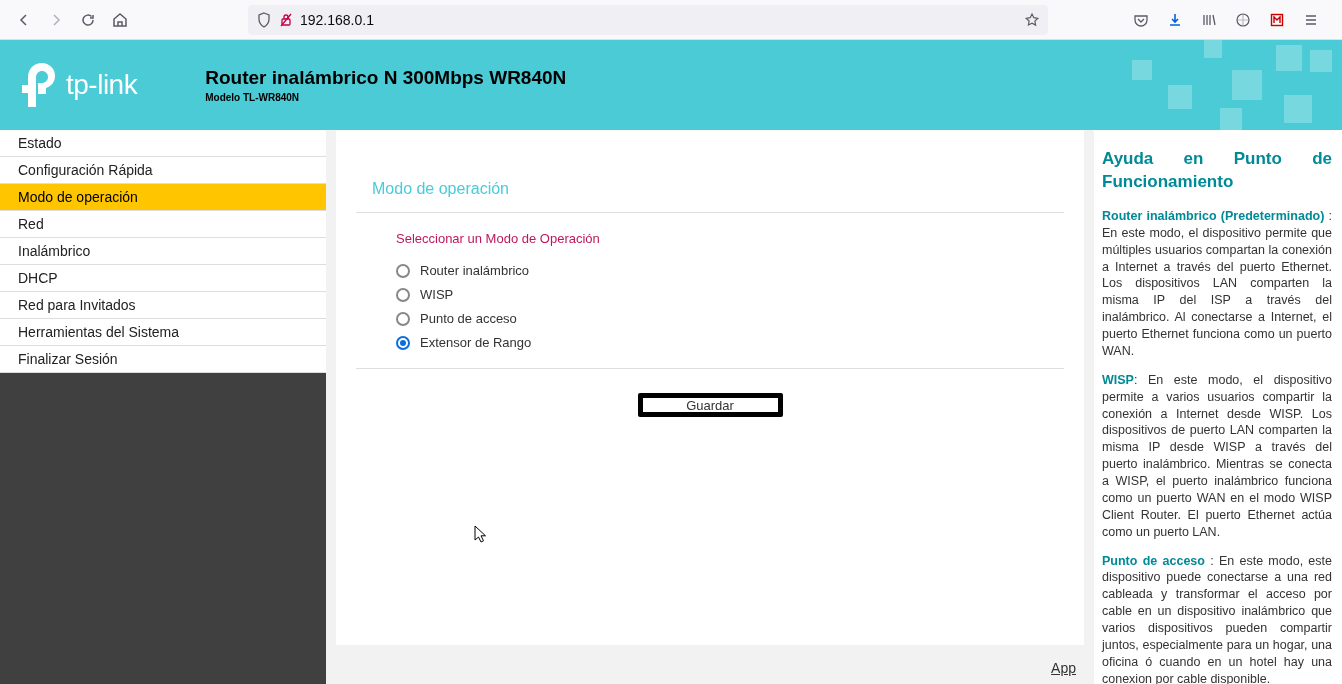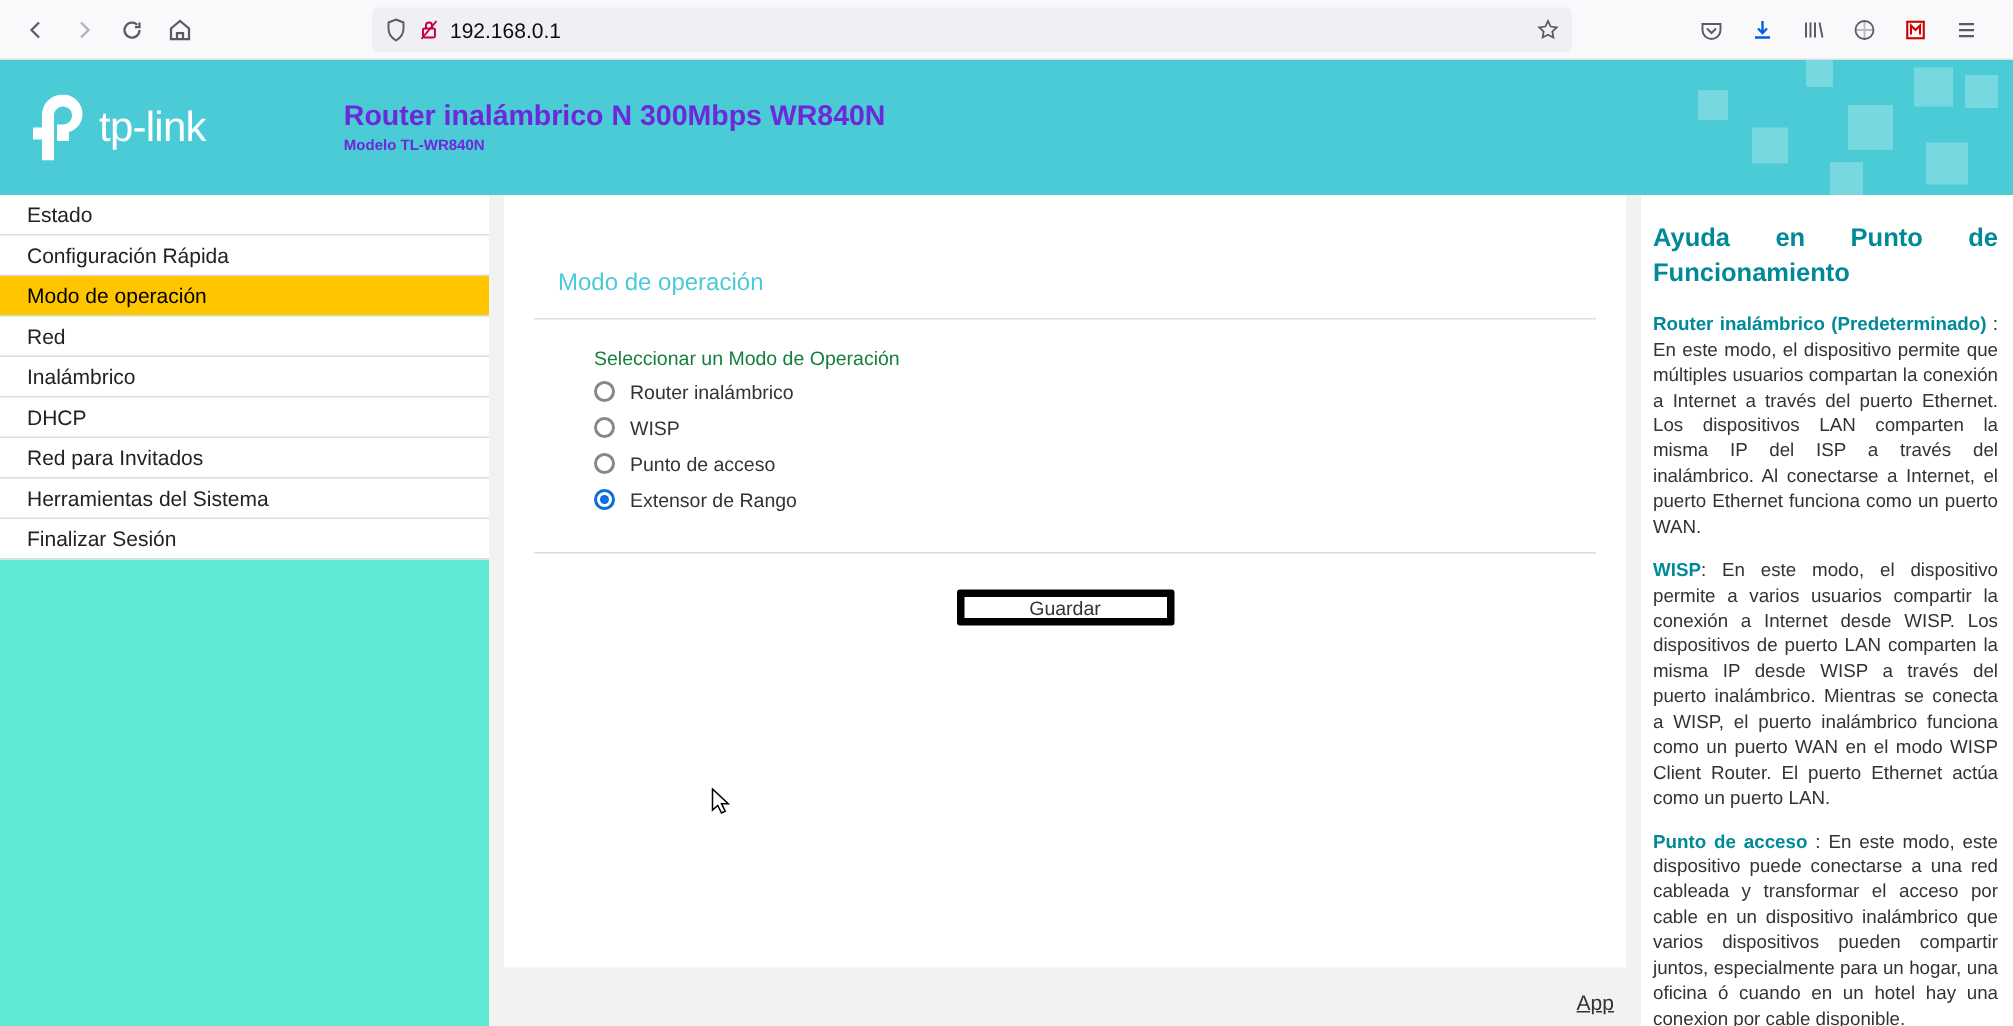--- a/index.html
+++ b/index.html
@@ -17,41 +17,41 @@
 .bb-spacer { flex:1; }
 .bb-right { display:flex; align-items:center; gap:4px; margin-right:6px; }
 .bb-right .bb-btn { width:30px; }
 .dl-icon { color:#0060df; }
 
 
 .header { height:90px; background:#4acbd6; display:flex; align-items:center; padding-left:22px; position:relative; overflow:hidden; }
 .logo { display:flex; align-items:center; gap:8px; }
 .logo-mark { width:36px; height:44px; position:relative; }
 .logo-text { color:#fff; font-size:28px; font-weight:500; letter-spacing:-0.5px;text-align:center; }
-.header-titles { margin-left:92px; color:#6d28d9; }
+.header-titles { margin-left:68px; color:#000000; }
 .header-title { font-size:19px; font-weight:700; }
 .header-sub { font-size:10px; font-weight:700; margin-top:3px; }
 .header-deco { position:absolute; right:0; top:0; width:280px; height:90px; opacity:0.25; }
 .header-deco span { position:absolute; background:#fff; }
 
 
 .page { display:flex; height:calc(684px - 40px - 90px); }
 
 
-.sidebar { width:326px; background:#5eead4; flex-shrink:0; }
+.sidebar { width:326px; background:#404040; flex-shrink:0; }
 .nav-item { background:#fff; border-bottom:1px solid #ddd; padding:5px 18px; font-size:14px; color:#222; cursor:pointer; }
 .nav-item.active { background:#ffc600; color:#000; }
 
 
 .main { flex:1; background:#f2f2f2; padding:0 10px 0 10px; position:relative; }
 .card { background:#fff; margin:0 0 0 0; height:515px; padding:22px 20px 0 20px; position:relative; }
 .card-title { color:#4acbd6; font-size:16px; font-weight:400; padding:28px 0 14px 16px; }
 .card-hr { border:none; border-top:1px solid #ddd; margin:0 0 18px 0; }
-.field-label { font-size:13px; color:#15803d; margin-left:40px; margin-bottom:8px; }
-.radio-row { display:flex; align-items:flex-start; gap:10px; margin-left:40px; height:24px; font-size:13px; color:#333; cursor:pointer; }
+.field-label { font-size:13px; color:#be185d; margin-left:40px; margin-bottom:8px; }
+.radio-row { display:flex; align-items:flex-end; gap:10px; margin-left:40px; height:24px; font-size:13px; color:#333; cursor:pointer; }
 .radio-outer { width:14px; height:14px; border:2px solid #888; border-radius:50%; display:flex; align-items:center; justify-content:center; flex-shrink:0; }
 .radio-row.selected .radio-outer { border-color:#0a6de0; }
 .radio-inner { width:6px; height:6px; border-radius:50%; background:#0a6de0; display:none; }
 .radio-row.selected .radio-inner { display:block; }
 .card-hr2 { border:none; border-top:1px solid #ddd; margin:18px 0 24px 0; }
 .save-wrap { text-align:center; }
 .save-btn { width:145px; height:24px; background:#fff; border:5px solid #000000; font-size:13px; color:#333; cursor:pointer; border-radius:2px; }
 .app-link { position:absolute; right:18px; bottom:8px; font-size:14px; color:#333; text-decoration:underline; cursor:pointer; }
 
 

